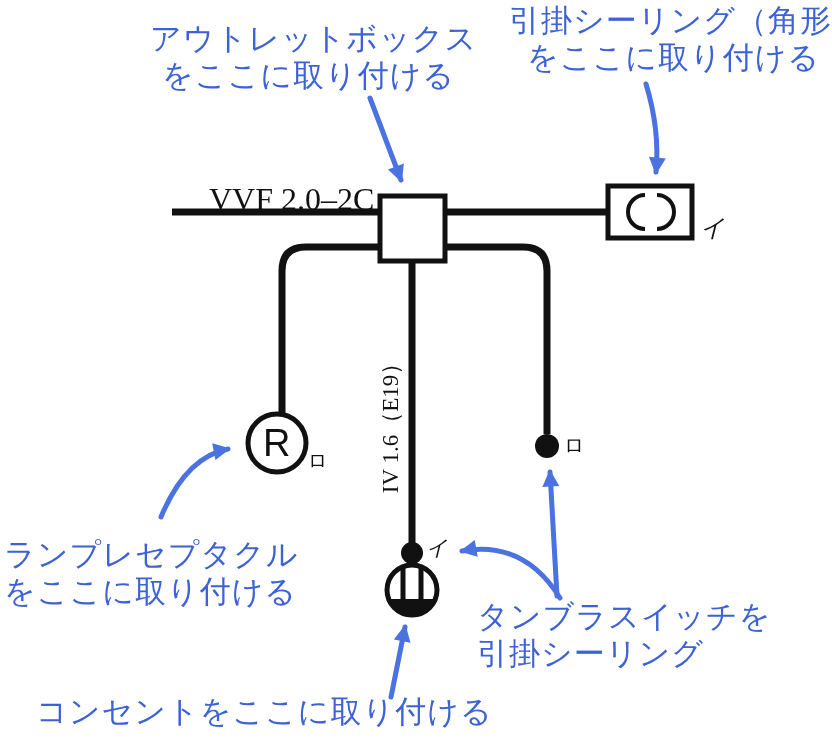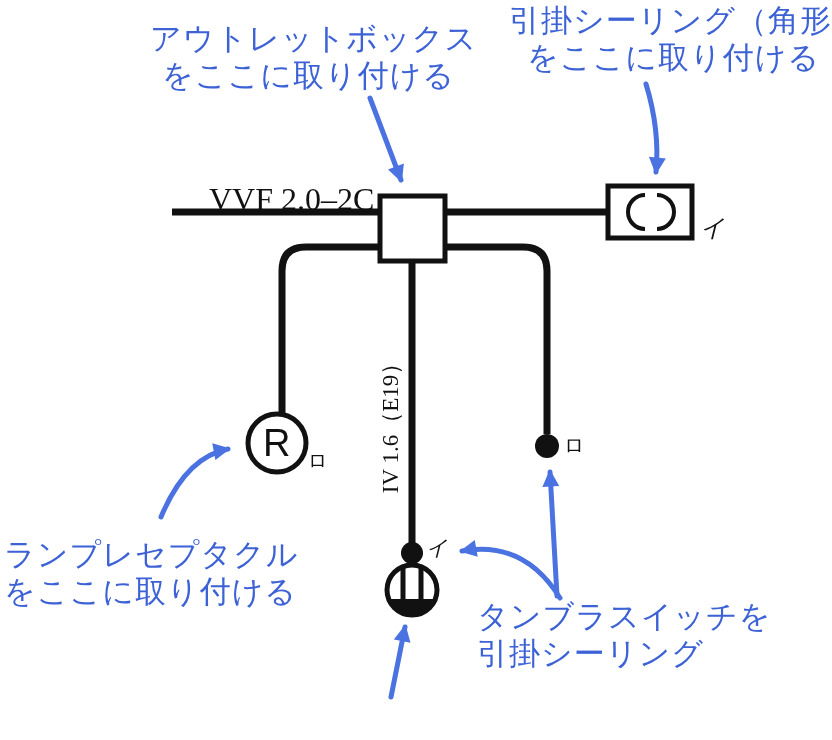--- a/index.html
+++ b/index.html
@@ -88,20 +88,23 @@
   <div class="ann" style="left:4px;top:520px;margin-top:16px;">
     <div>ランプレセプタクル</div>
     <div>をここに取り付ける</div>
   </div>
 
   <div class="ann" style="left:477px;top:598px;">
     <div>タンブラスイッチを</div>
     <div>引掛シーリング</div>
   </div>
 
+  <div class="ann" style="left:36px;top:693px;">
+    <div>コンセントをここに取り付ける</div>
+  </div>
 
 
   <div class="diagram-label" style="left:209px;top:181px;font-size:32px;">VVF 2.0–2C</div>
 
   <div class="diagram-label iv-label">IV 1.6（E19）</div>
 
   <div class="r-letter" style="left:263px;top:424px;">R</div>
 
   <div class="diagram-label tag" style="left:700px;top:212px;font-size:24px;">イ</div>
 

